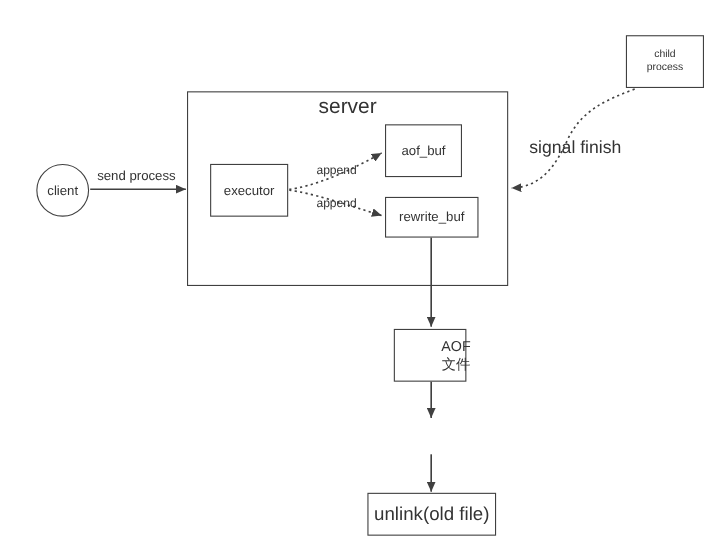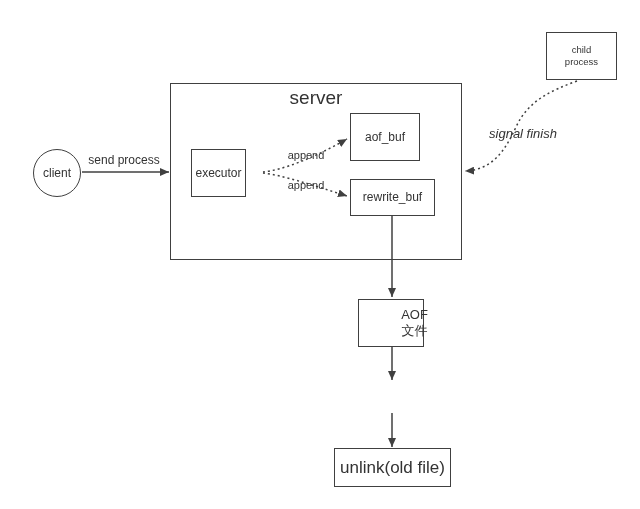--- a/index.html
+++ b/index.html
@@ -48,33 +48,33 @@
   }
   svg.edges path.edge { fill: none; stroke: var(--stroke); stroke-width: 1.5; }
   svg.edges path.dotted { stroke-dasharray: 2 3; }
   svg.edges .arrowhead-shape { fill: var(--stroke); }
 
   
   .client      { left: 33px;  top: 149px; width: 48px;  height: 48px; align-items: center; }
   .server      { left: 170px; top: 83px;  width: 292px; height: 177px;
                  align-items: flex-start; justify-content: center; background: transparent; }
   .server-title { margin-top: 2px; font-size: 19px; }
-  .executor    { left: 191px; top: 149px; width: 55px;  height: 48px; }
+  .executor    { left: 191px; top: 149px; width: 71px;  height: 48px; }
   .aof-buf     { left: 350px; top: 113px; width: 70px;  height: 48px; }
   .rewrite-buf { left: 350px; top: 179px; width: 85px;  height: 37px; }
-  .child       { left: 546px; top: 32px;  width: 71px;  height: 48px; font-size: 9.5px; padding: 0 15px; }
+  .child       { left: 569px; top: 32px;  width: 71px;  height: 48px; font-size: 9.5px; padding: 0 15px; }
   .aof-file    { left: 358px; top: 299px; width: 66px;  height: 48px; font-size: 13px; padding-left: 47px; }
   .rename      { left: 358px; top: 381px; width: 69px;  height: 32px; }
   .unlink      { left: 334px; top: 448px; width: 117px; height: 39px; font-size: 17px; }
 
   
   .lbl-send-command  { left: 78px;  top: 153px; width: 92px; }
   .lbl-append-top    { left: 284px; top: 149px; width: 44px; font-size: 11px; }
   .lbl-append-bottom { left: 284px; top: 179px; width: 44px; font-size: 11px; }
-  .lbl-signal-finish { left: 481px; top: 126px; width: 84px; font-size: 13px; font-style: italic; }
+  .lbl-signal-finish { left: 481px; top: 126px; width: 84px; font-size: 16px; }
 </style>
 </head>
 <body>
 
 <div class="canvas">
 
   <svg class="edges" viewBox="0 0 640 509">
     <defs>
       <marker id="ah" markerWidth="9" markerHeight="8" refX="9" refY="4" orient="auto" markerUnits="userSpaceOnUse">
         <path class="arrowhead-shape" d="M0,0 L9,4 L0,8 Z"></path>

